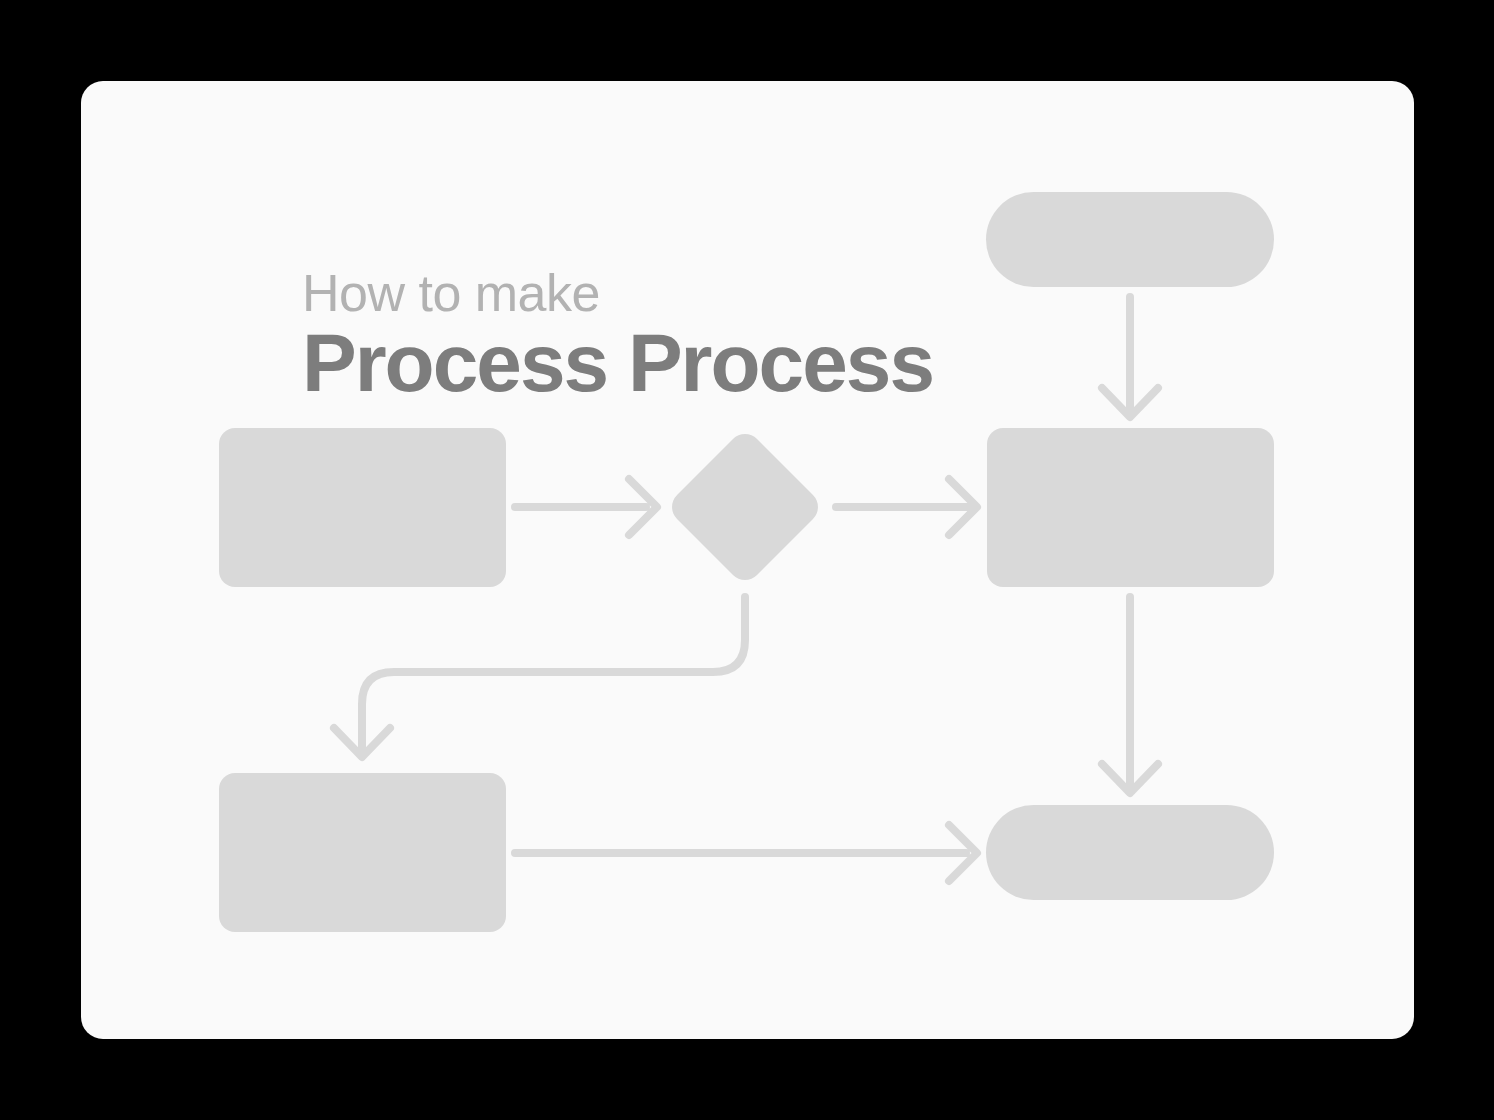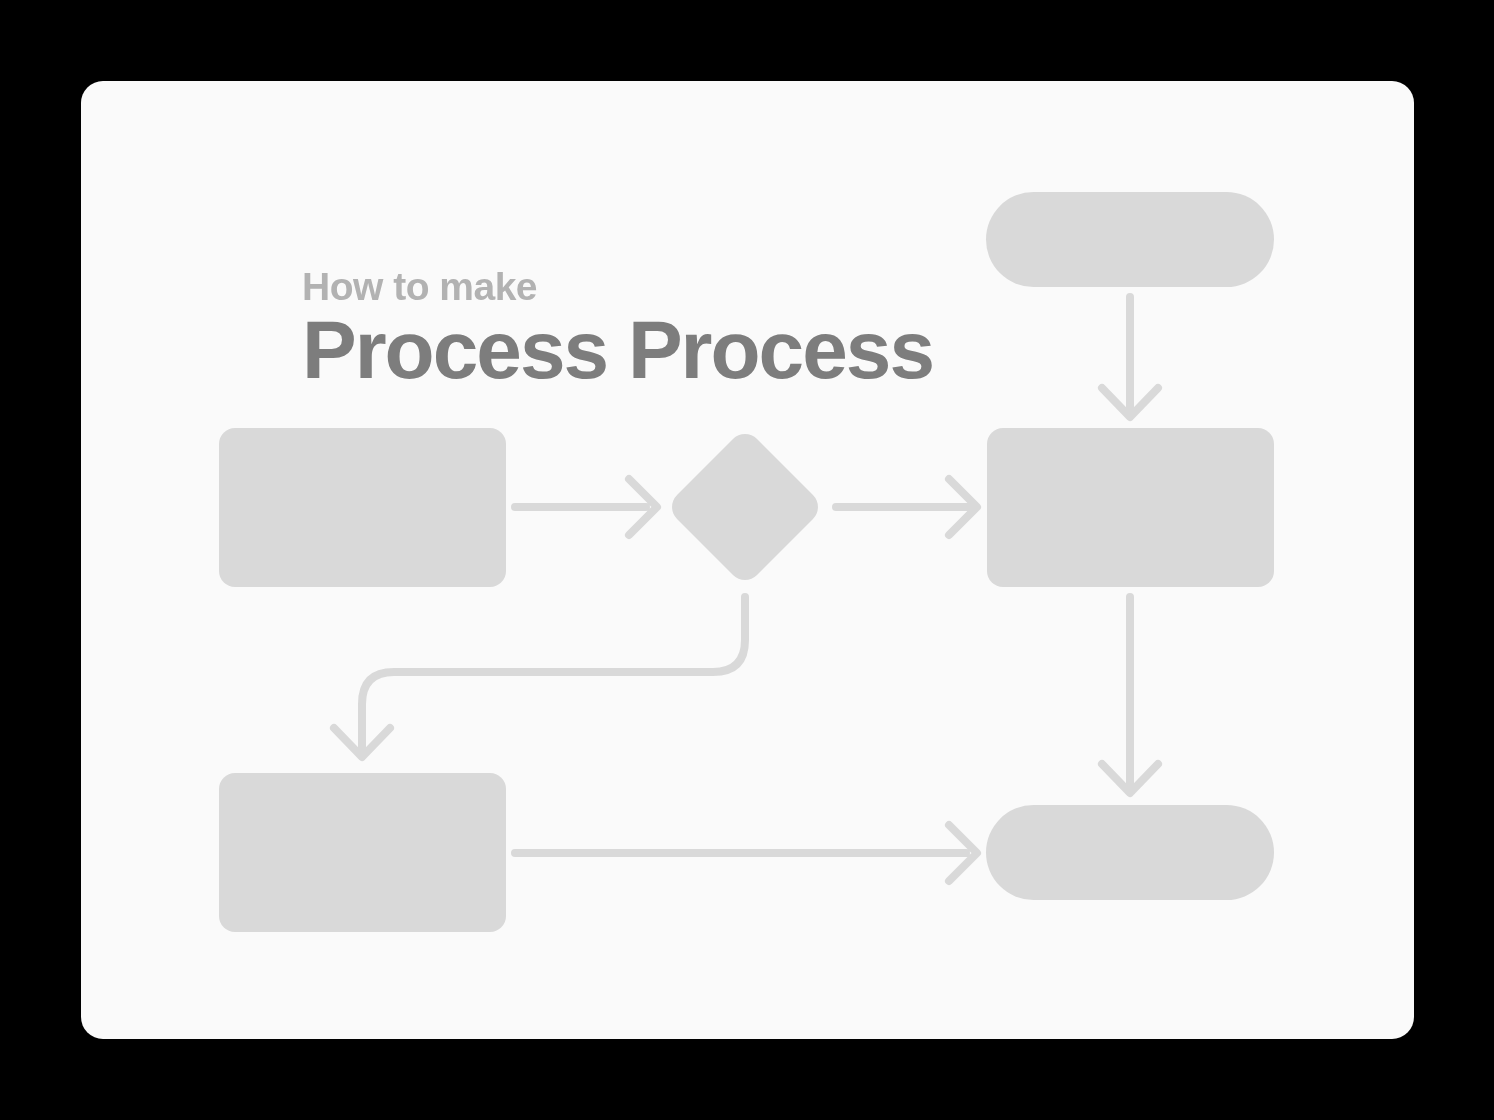--- a/index.html
+++ b/index.html
@@ -23,22 +23,22 @@
     background: #fafafa;
     border-radius: 22px;
   }
   .title-block {
     position: absolute;
     left: 221px;
     top: 186px;
     white-space: nowrap;
   }
   .title-eyebrow {
-    font-size: 39px;
-    font-weight: 700;
+    font-size: 52px;
+    font-weight: 400;
     line-height: 1.0;
     letter-spacing: -0.5px;
     color: #b2b2b2;
   }
   .title-main {
     margin-top: 3px;
     font-size: 82px;
     font-weight: 700;
     line-height: 1.0;
     letter-spacing: -2px;

